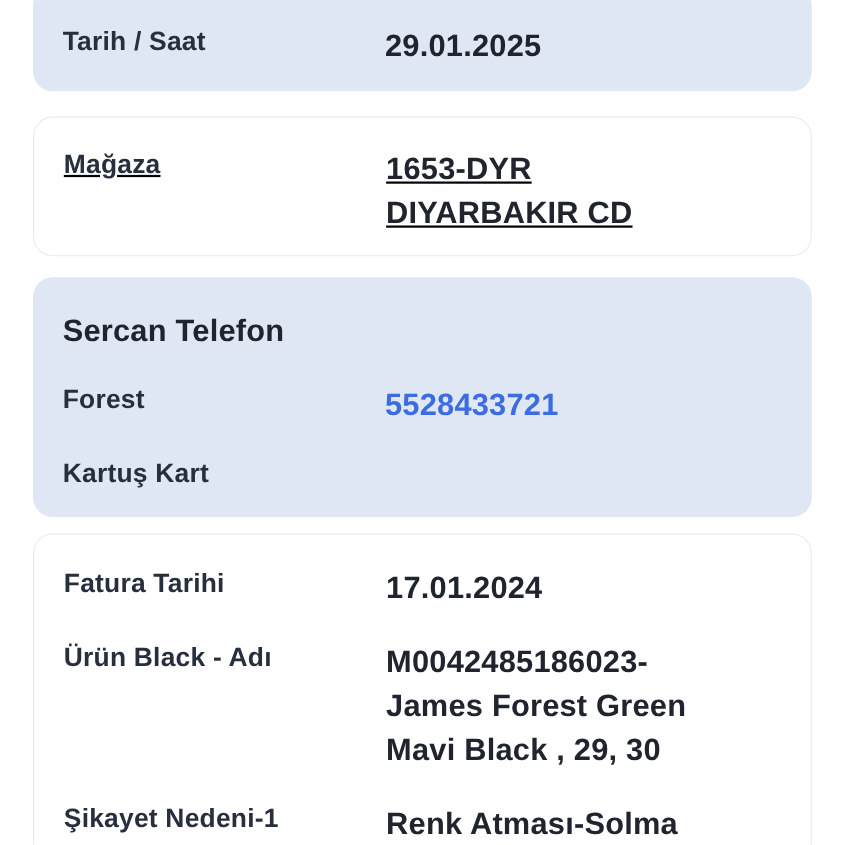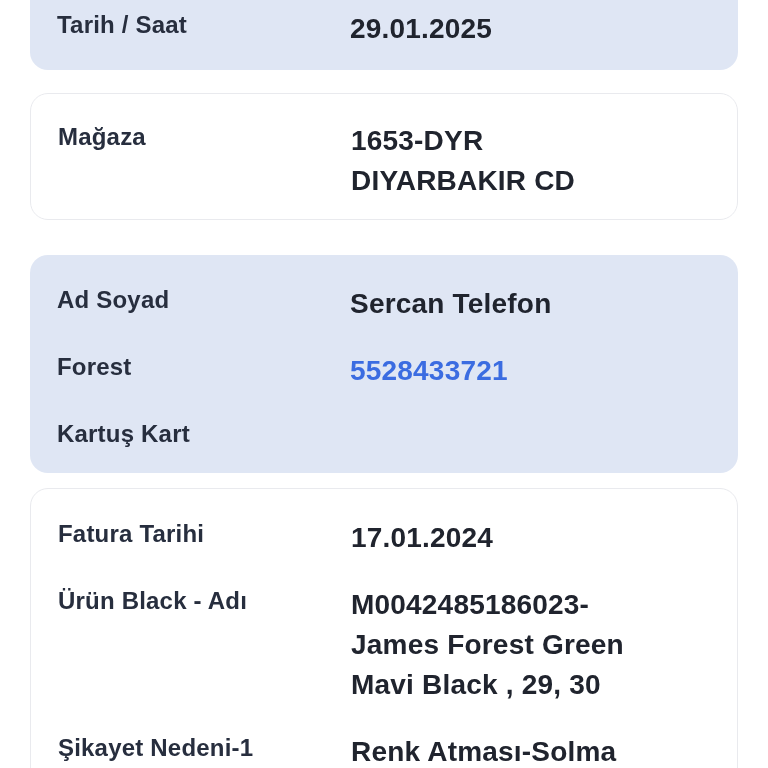--- a/index.html
+++ b/index.html
@@ -10,29 +10,29 @@
     --value:#20242e;
     --link:#3b6ce1;
   }
   *{box-sizing:border-box;margin:0;padding:0;}
   html,body{width:768px;height:768px;overflow:hidden;}
   body{
     background:var(--bg);
     font-family:"Liberation Sans","DejaVu Sans",sans-serif;
     font-weight:700;
   }
-  .page{width:768px;height:768px;overflow:hidden;padding:4px 30px;border-radius:22px;}
+  .page{width:768px;height:768px;overflow:hidden;padding:17px 30px;border-radius:22px;}
   .card{
     border-radius:18px;
     padding:25px 27px 19px 27px;
   }
   .card.blue{background:var(--card-blue);}
   .card.white{background:#ffffff;border:1px solid var(--card-border);}
   .card-tarih{margin-top:-30px;padding:31px 27px 21px 27px;margin-bottom:23px;}
-  .card-magaza{padding:23px 27px 18px 27px;margin-bottom:35px;}
+  .card-magaza{padding:23px 27px 18px 27px;margin-bottom:19px;text-decoration:underline;}
   .card-kisi{padding:25px 27px 19px 27px;margin-bottom:15px;}
   .card-fatura{padding:25px 27px 25px 27px;}
   .rows{display:flex;flex-direction:column;row-gap:23px;}
   .row{
     display:grid;
     grid-template-columns:293px 280px;
     align-items:start;
   }
   .label{
     color:var(--label);
@@ -69,21 +69,20 @@
       <div class="row">
         <div class="label">Mağaza</div>
         <div class="value">1653-DYR DIYARBAKIR CD</div>
       </div>
     </div>
   </section>
 
   <section class="card blue card-kisi">
     <div class="rows">
       <div class="row">
-        <div class="label">Ad Soyad</div>
         <div class="value">Sercan Telefon</div>
       </div>
       <div class="row">
         <div class="label">Forest</div>
         <div class="value link">5528433721</div>
       </div>
       <div class="row">
         <div class="label">Kartuş Kart</div>
       </div>
     </div>

